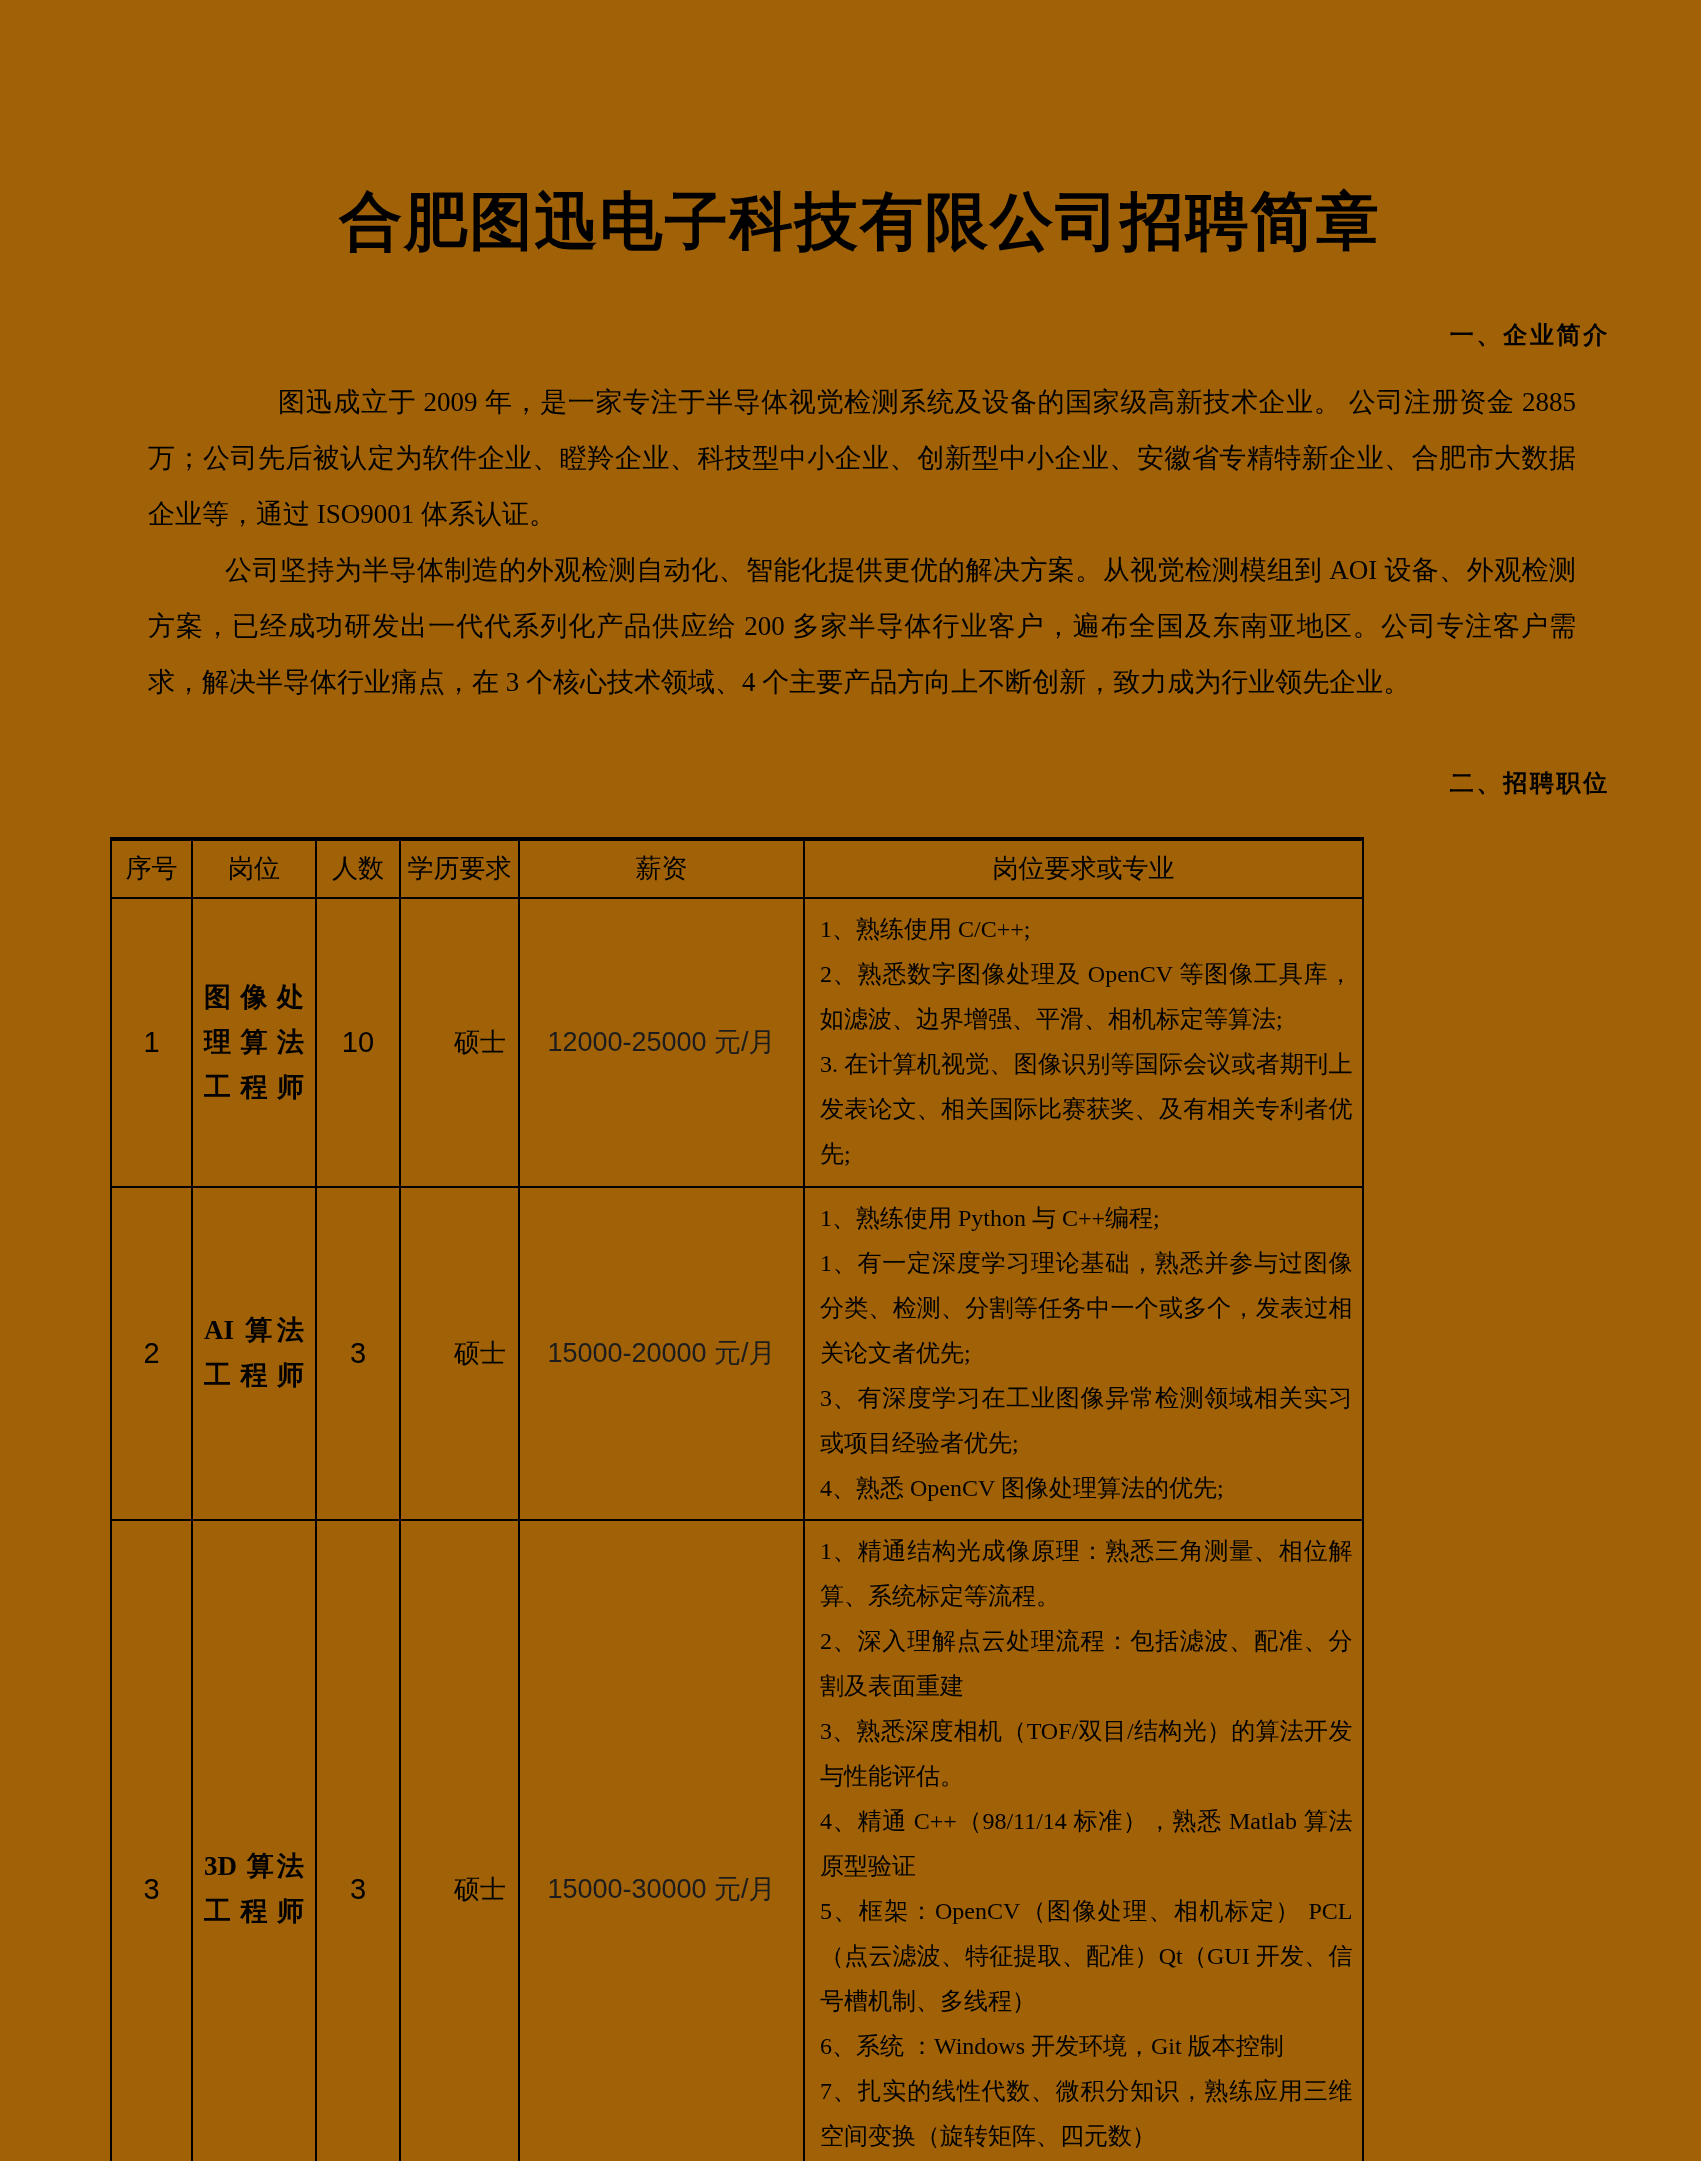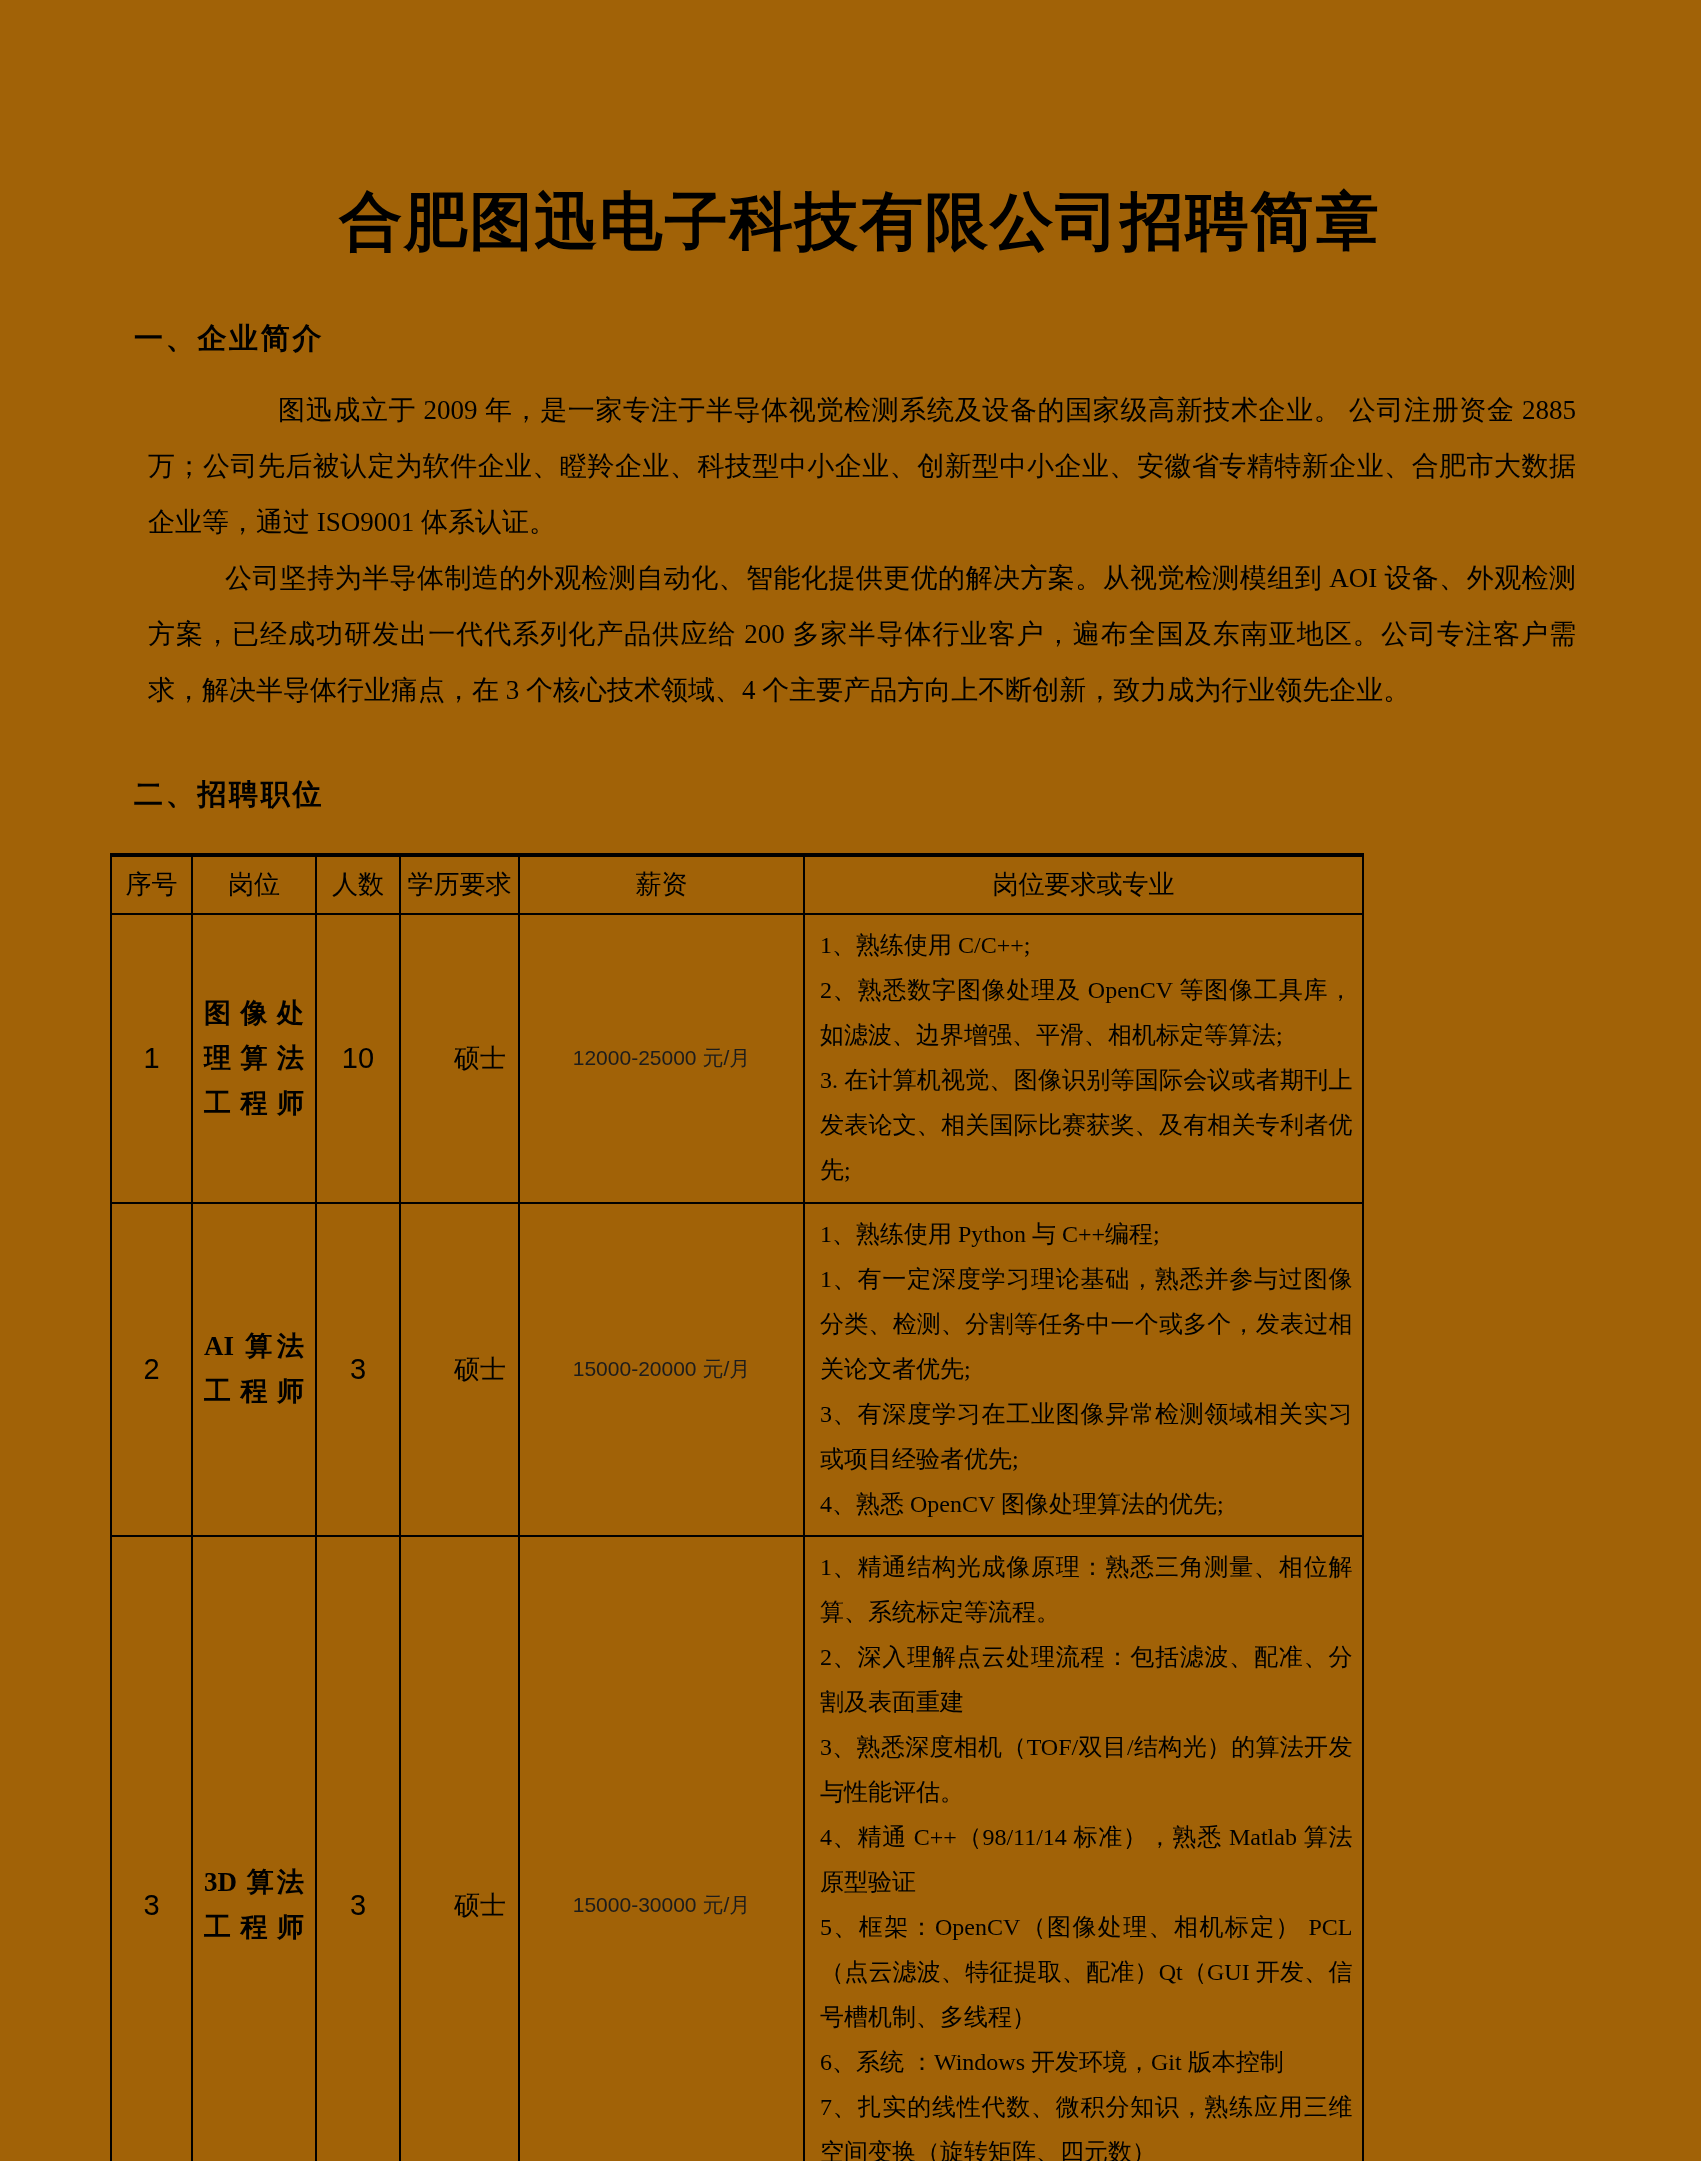--- a/index.html
+++ b/index.html
@@ -17,23 +17,24 @@
   .doc-title {
     margin:183px 0 0 0;
     text-align:center;
     font-size:63px;
     font-weight:900;
     letter-spacing:2.1px;
     line-height:1.25;
   }
   .sec-heading {
     margin:57px 0 0 24px;
-    font-size:29px;
+    font-size:24px;
     font-weight:bold;
     letter-spacing:2.7px;
+    text-align:right;
   }
   .para {
     margin:18px 34px 0 38px;
     font-size:27px;
     line-height:56px;
     text-align:justify;
   }
   .para.p1 { text-indent:130px; margin-top:23px; }
   .para.p2 { text-indent:77px; margin-top:0; }
 
@@ -70,21 +71,21 @@
     margin-left:20px;
   }
   td.c-degree {
     text-align:center;
     font-size:26px;
     padding-left:42px;
   }
   td.c-salary {
     text-align:center;
     font-family:"Liberation Sans", sans-serif;
-    font-size:21px;
+    font-size:27px;
     color:#1c1c1c;
     white-space:nowrap;
   }
   td.c-reqs {
     font-size:24px;
     line-height:45px;
     padding:8.2px 9.6px 8.2px 15px;
     text-align:left;
     margin-left:18px;
   }

